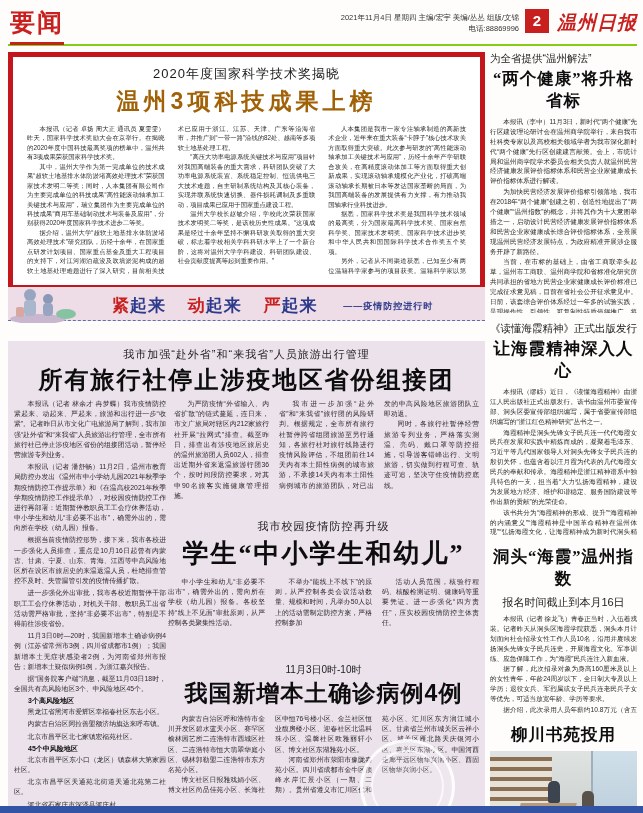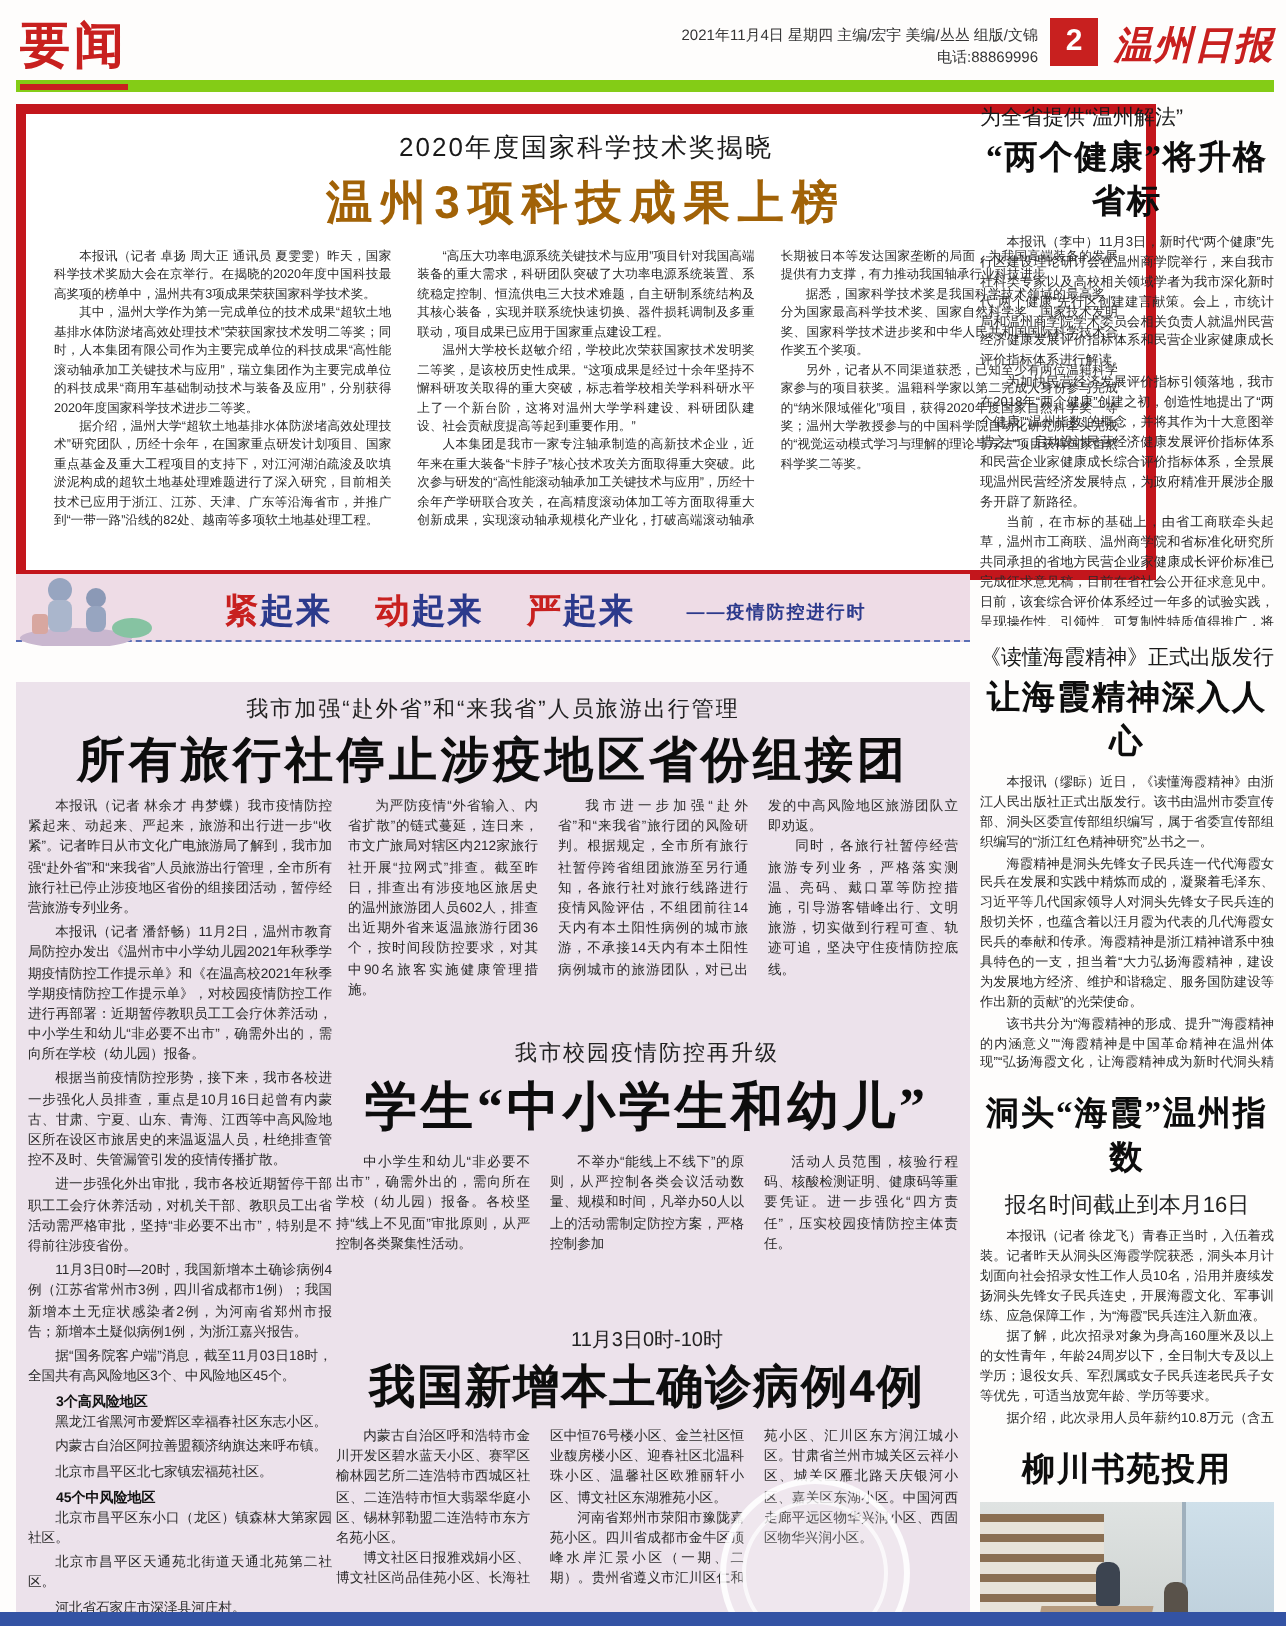--- a/index.html
+++ b/index.html
@@ -1,28 +1,28 @@
 <!DOCTYPE html>
 <html><head>
 <meta charset="utf-8">
 <style>
   * { margin:0; padding:0; box-sizing:border-box; }
   html,body { background:#e9e9e9; }
   body { font-family:"Liberation Sans", sans-serif; }
   .page { position:relative; width:643px; height:813px; background:#fefdfc; margin:0 auto; overflow:hidden; }
 
   
-  .header { position:absolute; left:8px; top:4px; width:629px; height:42px; border-bottom:6px solid #84cc16; }
+  .header { position:absolute; left:8px; top:4px; width:629px; height:42px; border-bottom:2px solid #84cc16; }
   .section-label { position:absolute; left:2px; top:2px; font-size:25px; font-weight:bold; color:#c8201f; letter-spacing:2px; border-bottom:3px solid #c8201f; padding-bottom:3px; }
   .dateline { position:absolute; right:118px; top:8px; text-align:right; font-size:7.5px; color:#333; line-height:1.5; }
   .pagenum { position:absolute; right:88px; top:5px; width:24px; height:24px; background:#c8201f; color:#fff; font-size:15px; font-weight:bold; text-align:center; line-height:24px; }
   .masthead { position:absolute; right:0px; top:6px; font-family:"Liberation Serif", serif; font-style:italic; font-weight:bold; font-size:19px; color:#c8201f; letter-spacing:1px; }
 
   
-  .main-story { position:absolute; left:8px; top:52px; width:570px; height:238px; border:5px solid #c3161c; background:#fff; padding:8px 14px 6px; }
+  .main-story { position:absolute; left:8px; top:52px; width:477px; height:238px; border:5px solid #c3161c; background:#fff; padding:8px 14px 6px; }
   .ms-kicker { text-align:center; font-size:13px; color:#1a1a1a; letter-spacing:1px; }
   .ms-headline { text-align:center; font-size:23px; font-weight:900; color:#a16207; letter-spacing:4px; margin:3px 0 7px; }
   .ms-cols { column-count:3; column-gap:13px; height:158px; overflow:hidden; }
   p.body { font-size:6.3px; line-height:1.5; color:#2a2a2a; text-align:justify; text-indent:2em; }
 
   
   .band { position:absolute; left:8px; top:287px; width:477px; height:34px; background:#eedce6; border-bottom:1px dashed #5a6fb5; }
   .band-illustration { position:absolute; left:0px; top:-4px; }
   .band-text { position:absolute; left:104px; top:7px; font-size:17px; font-weight:900; letter-spacing:1px; }
   .band-text .w { margin-right:16px; }

